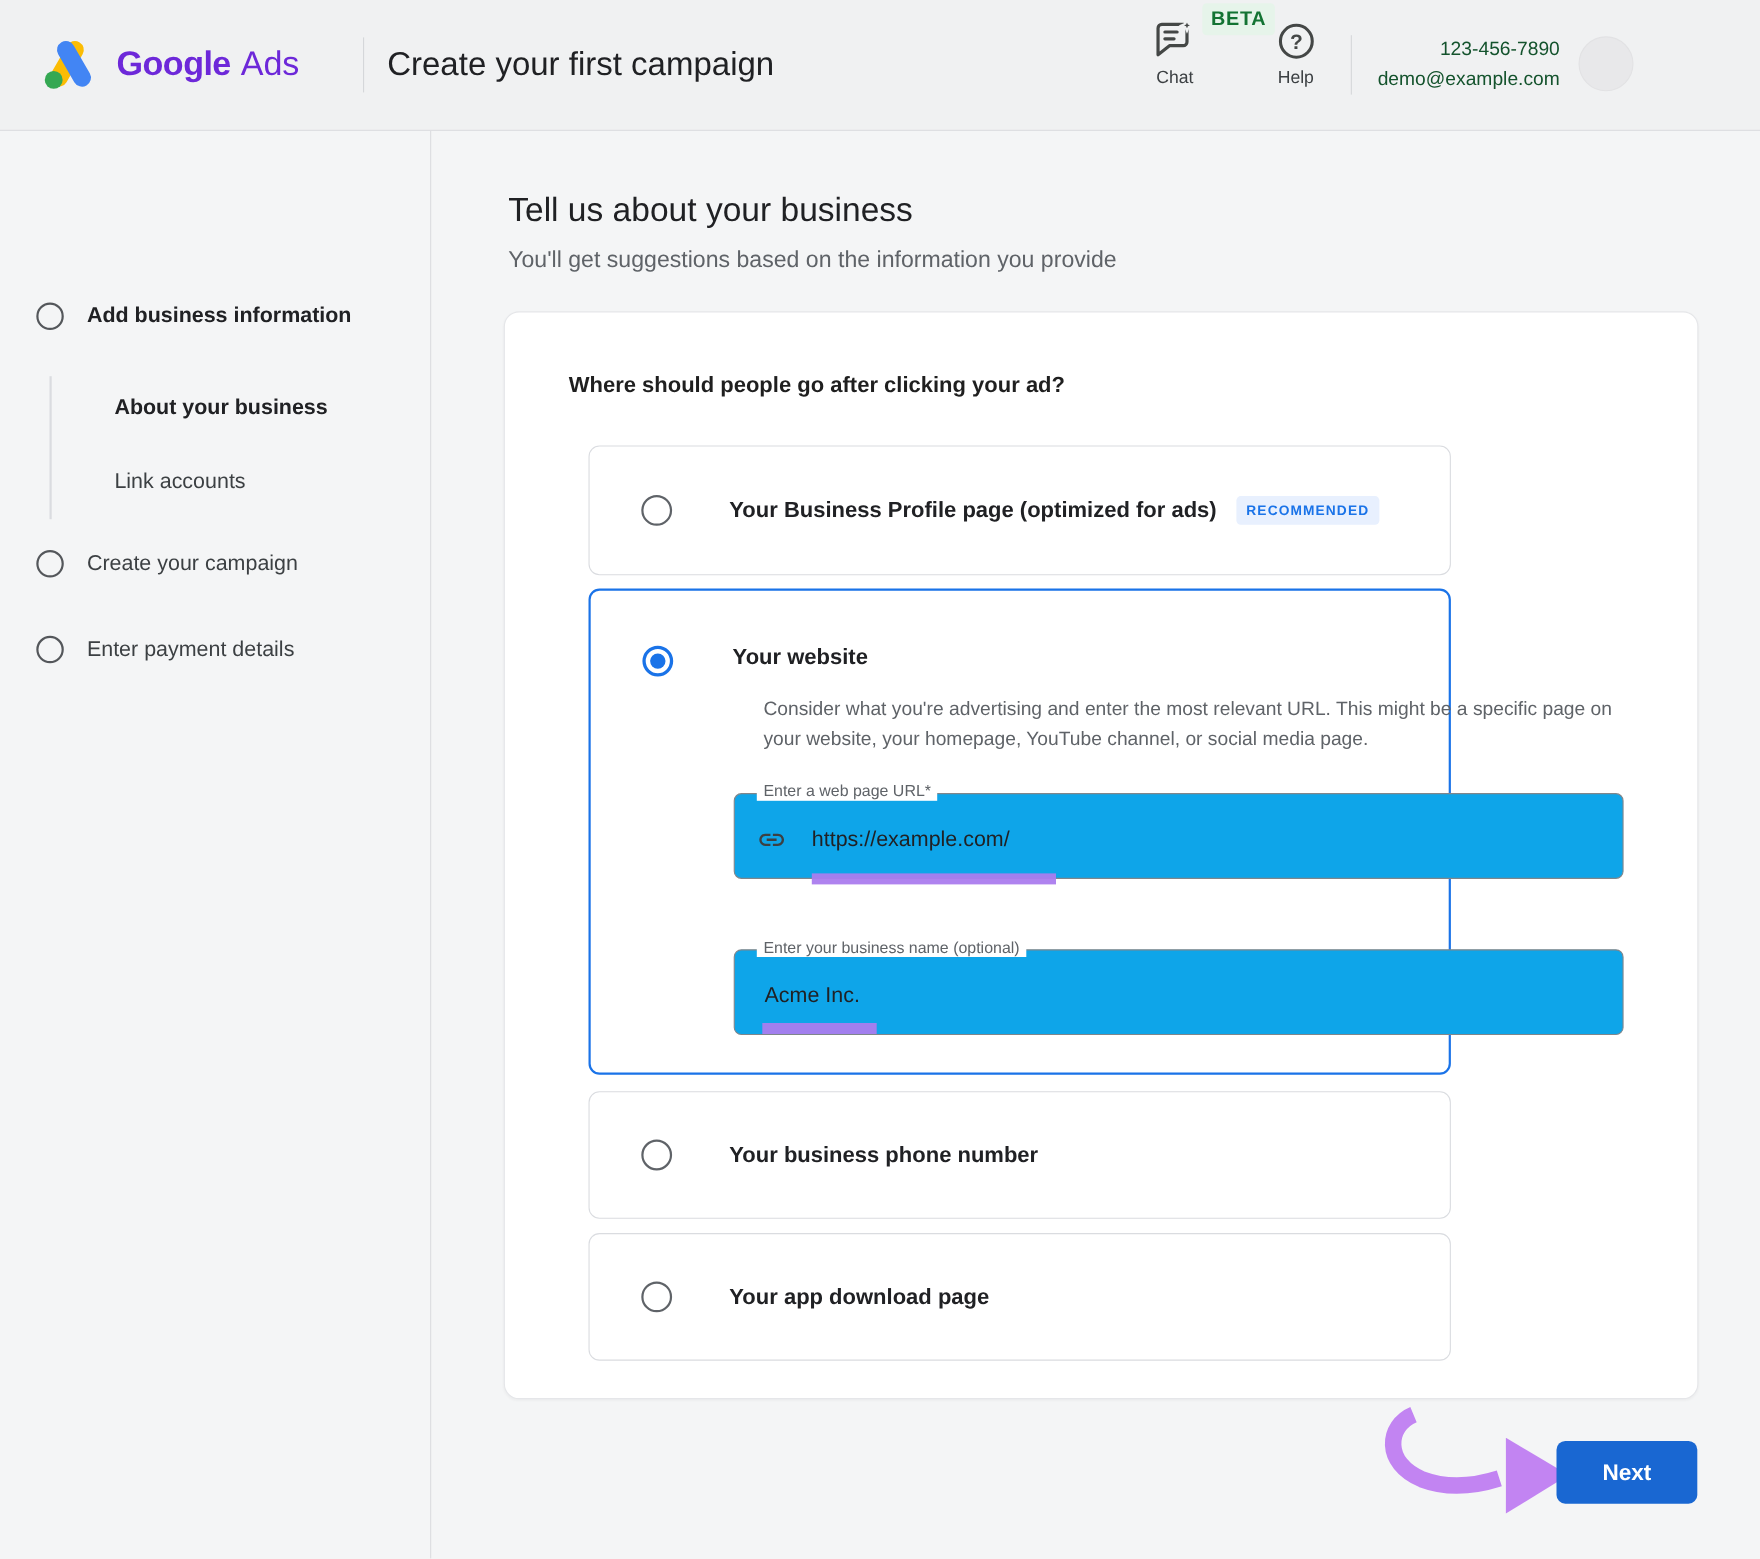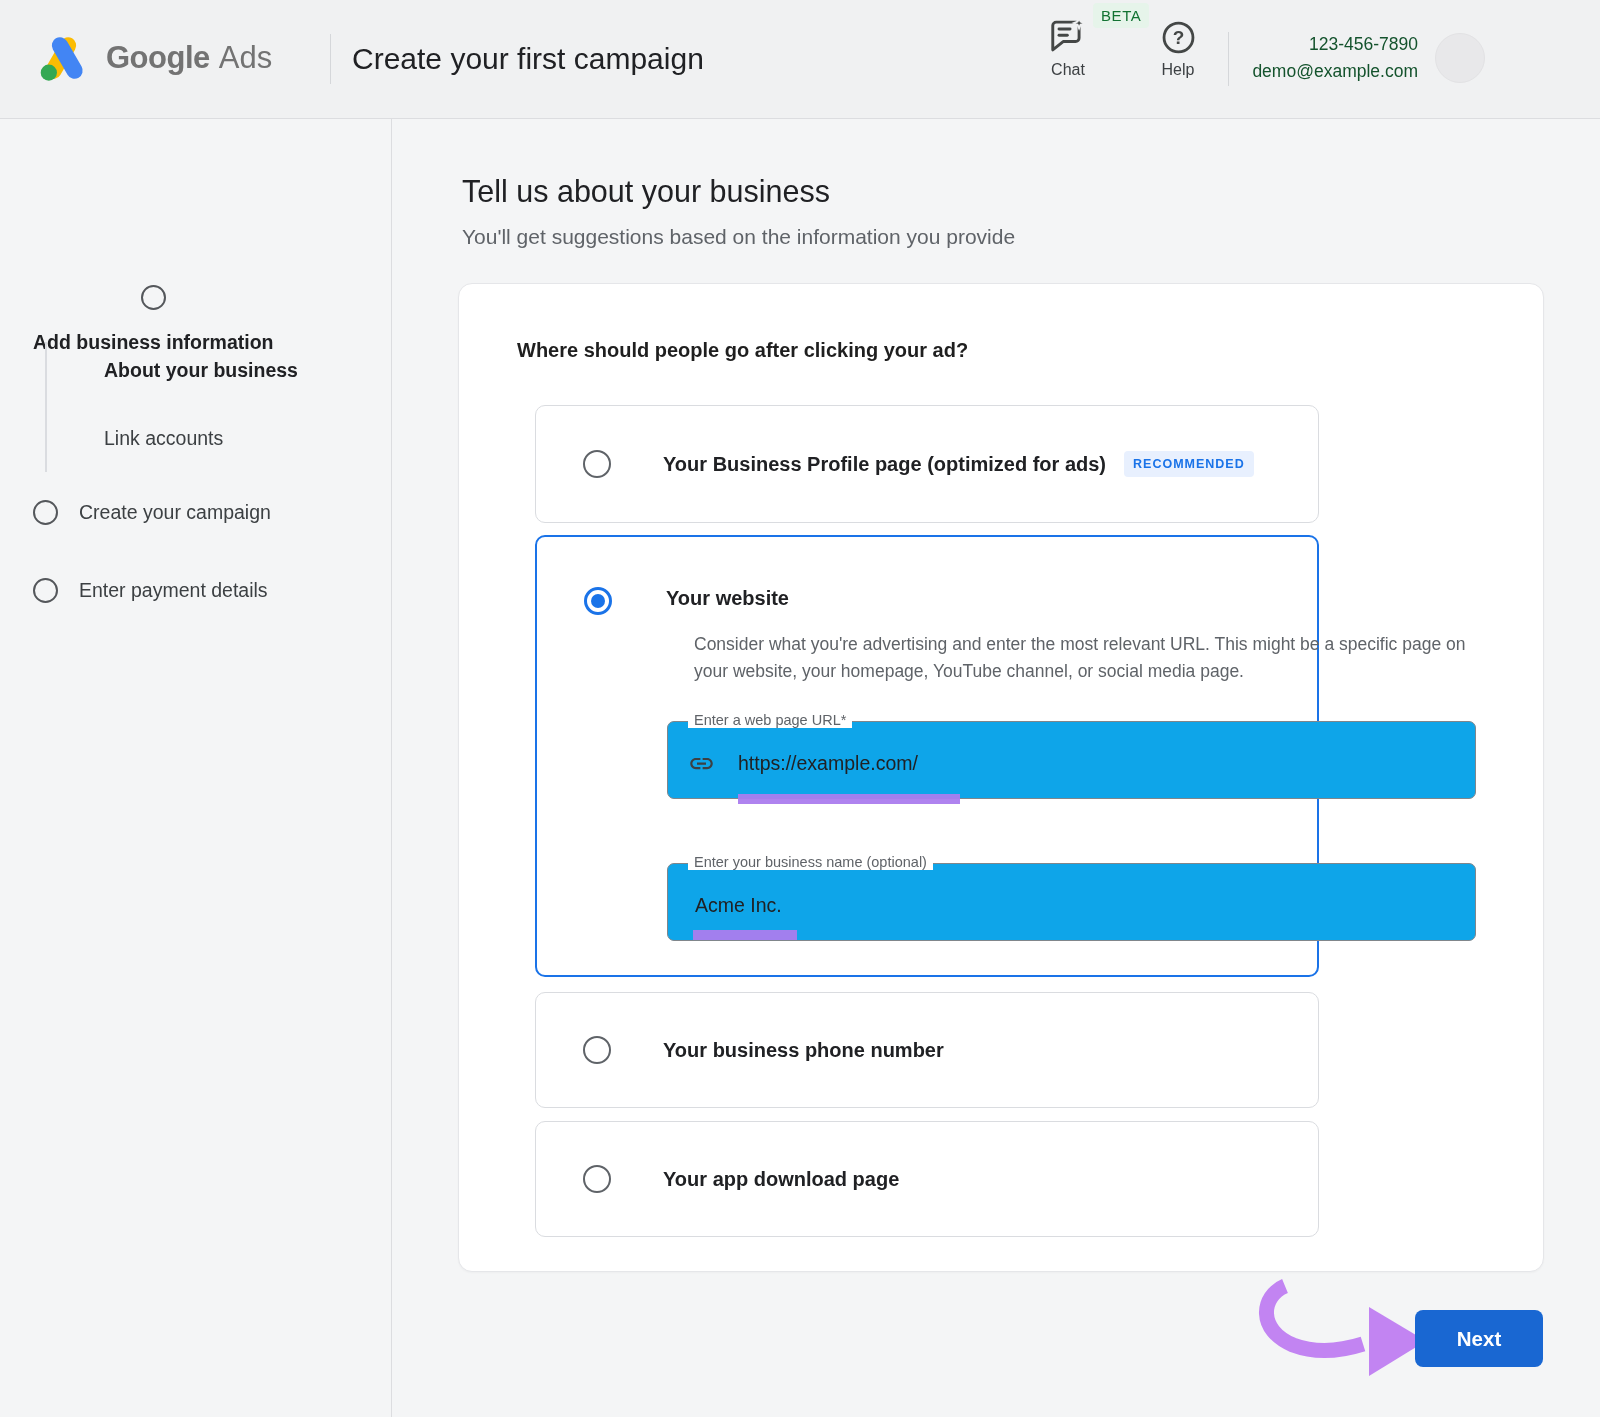--- a/index.html
+++ b/index.html
@@ -6,39 +6,39 @@
   body{
     font-family:"Liberation Sans","DejaVu Sans",sans-serif;
     background:#f4f5f6;color:#202124;
     -webkit-font-smoothing:antialiased;
   }
   .page{position:relative;width:1600px;height:1417px;overflow:hidden;background:#f4f5f6;}
 
   
   .header{position:absolute;left:0;top:0;width:1600px;height:118px;background:#f0f1f2;border-bottom:1px solid #dcdde0;}
   .logo{position:absolute;left:38px;top:32px;display:flex;align-items:center;gap:16px;}
-  .brand{font-size:31px;color:#737373;display:flex;gap:9px;align-items:flex-start;}
+  .brand{font-size:31px;color:#6d28d9;display:flex;gap:9px;align-items:flex-start;}
   .brand .g{font-weight:600;letter-spacing:-0.5px;}
   .brand .a{font-weight:400;}
   .hdr-div1{position:absolute;left:330px;top:34px;width:1px;height:50px;background:#d5d7da;}
   .hdr-title{position:absolute;left:352px;top:0;height:118px;display:flex;align-items:center;font-size:30px;color:#202124;}
   .icon-block{position:absolute;top:18px;text-align:center;cursor:pointer;}
   .icon-block .lbl{font-size:16px;color:#3c4043;margin-top:3px;}
   .chat-block{left:1036px;width:64px;}
   .help-block{left:1148px;width:60px;padding-top:3px;}
-  .beta{position:absolute;left:1093px;top:3px;background:#e6f4ea;color:#137333;font-size:15px;font-weight:normal;letter-spacing:0.6px;padding:4px 8px;border-radius:4px;}
+  .beta{position:absolute;left:1093px;top:3px;background:#e6f4ea;color:#137333;font-size:18px;font-weight:bold;letter-spacing:0.6px;padding:4px 8px;border-radius:4px;}
   .hdr-div2{position:absolute;left:1228px;top:32px;width:1px;height:54px;background:#d5d7da;}
   .contact{position:absolute;right:182px;top:31px;text-align:right;font-size:17.5px;color:#14532d;line-height:27px;}
   .avatar{position:absolute;left:1435px;top:33px;width:50px;height:50px;border-radius:50%;background:#e8e8ea;border:1px solid #e2e2e4;box-sizing:border-box;cursor:pointer;}
 
   
   .sidebar{position:absolute;left:0;top:119px;width:392px;height:1298px;border-right:1px solid #dcdde0;box-sizing:border-box;}
   .step{position:absolute;display:flex;align-items:center;gap:21px;font-size:19.5px;color:#3c4043;cursor:pointer;}
   .step .circ{width:25px;height:25px;border-radius:50%;border:2.5px solid #54575b;box-sizing:border-box;flex:0 0 auto;}
-  .step.s1{left:33px;top:166px;font-weight:bold;color:#202124;flex-direction:column;}
+  .step.s1{left:33px;top:156px;font-weight:bold;color:#202124;}
   .step.s2{left:33px;top:381px;}
   .step.s3{left:33px;top:459px;}
   .substep{position:absolute;left:104px;font-size:19.5px;color:#3c4043;cursor:pointer;}
   .substep.a1{top:240px;font-weight:bold;color:#202124;}
   .substep.a2{top:308px;}
   .connector{position:absolute;left:45px;top:223px;width:2px;height:130px;background:#dadce0;}
 
   
   .main-title{position:absolute;left:462px;top:174px;font-size:30.5px;color:#202124;}
   .main-subtitle{position:absolute;left:462px;top:225px;font-size:21px;color:#5f6368;}

